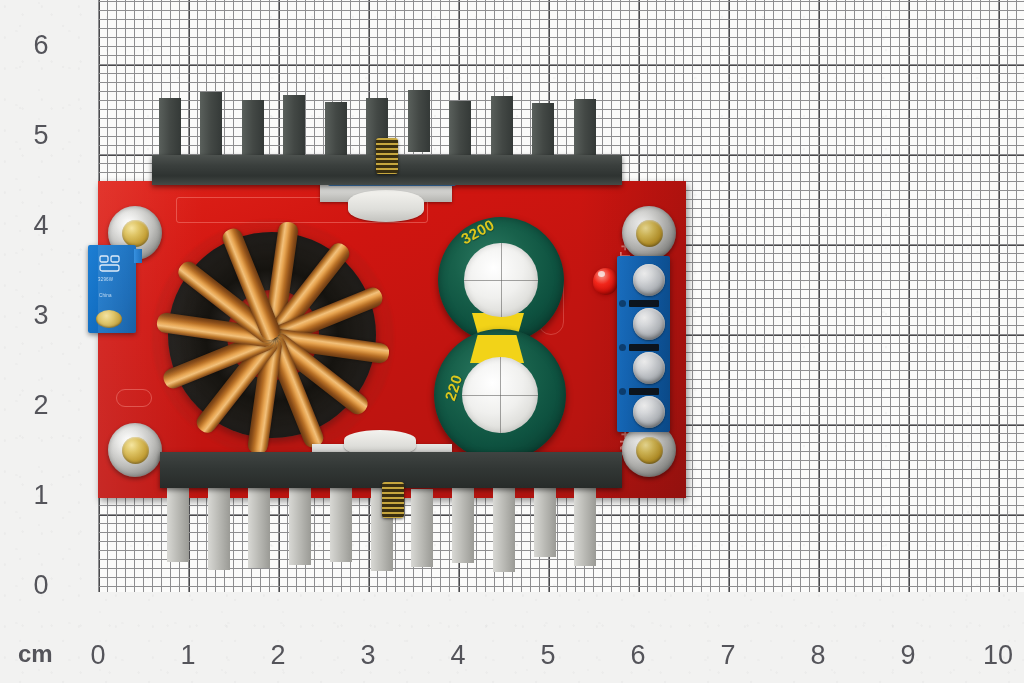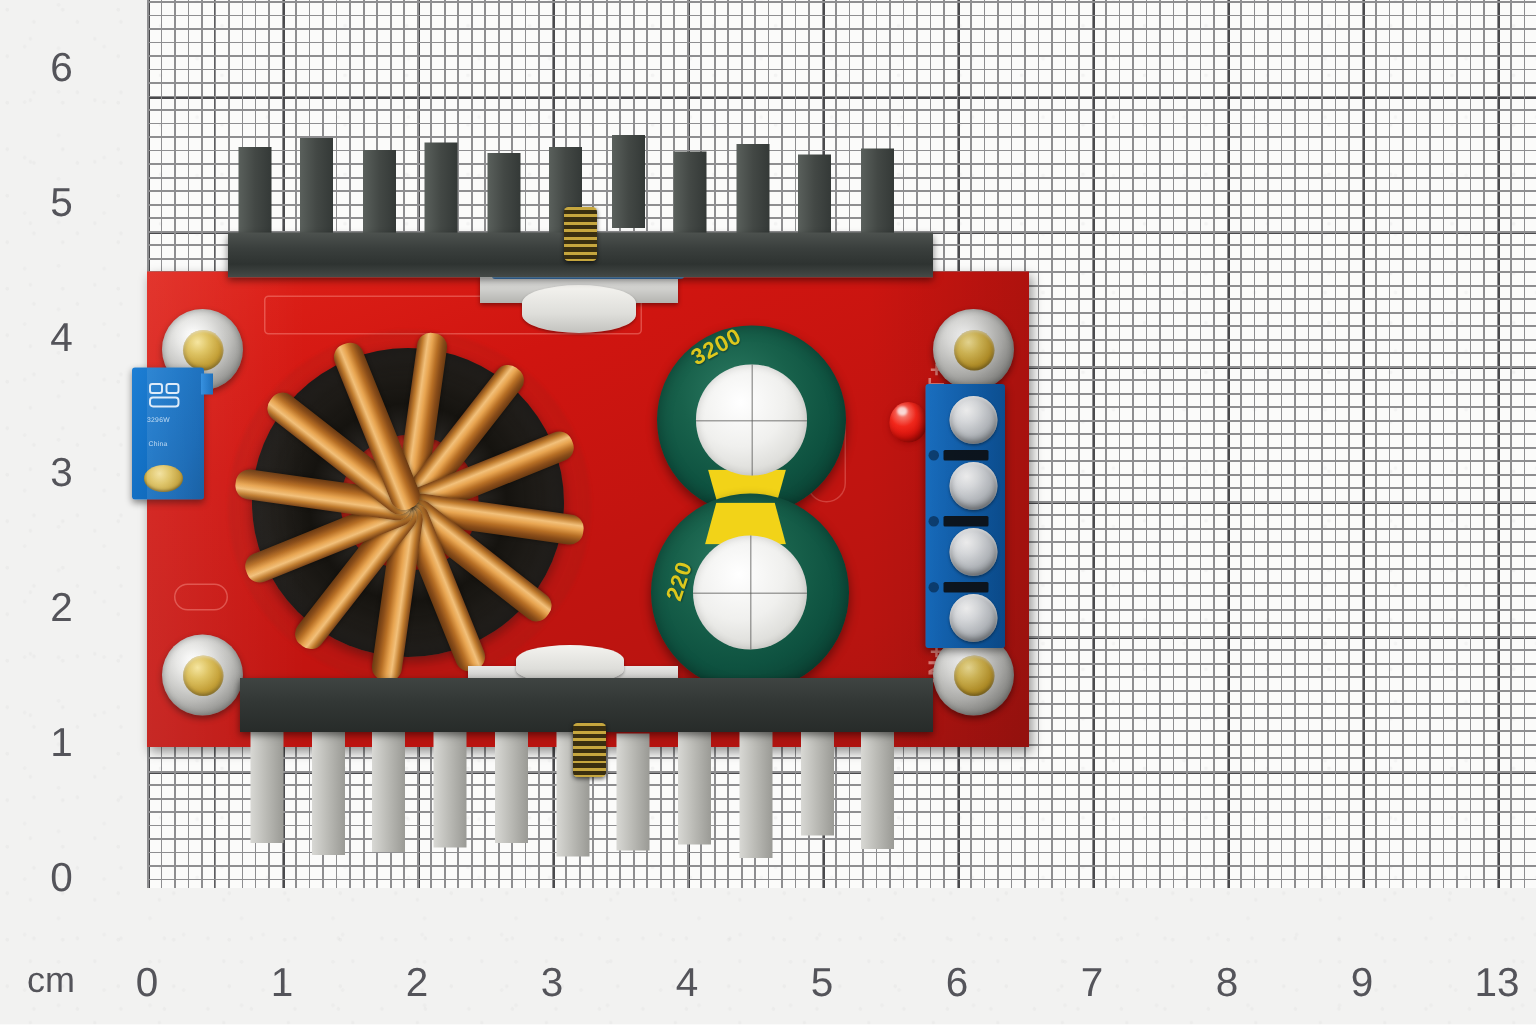--- a/index.html
+++ b/index.html
@@ -59,21 +59,21 @@
     position: absolute;
     color: #54545a;
     font-size: 27px;
     font-family: "Liberation Sans", sans-serif;
     font-weight: 400;
     text-align: center;
     white-space: nowrap;
   }
   .x-label { top: 640px; width: 40px; margin-left: -20px; }
   .y-label { left: 24px; width: 34px; margin-top: -18px; text-align: center; }
-  #unit-label { position:absolute; left: 18px; top: 640px; color:#54545a; font-size: 24px; }
+  #unit-label { position:absolute; left: 18px; top: 640px; color:#54545a; font-size: 24px; font-weight: bold; }
 
   
   #pcb {
     position: absolute;
     left: 98px; top: 181px;
     width: 588px; height: 317px;
     background: linear-gradient(158deg, #e02219 0%, #d01510 28%, #c21410 55%, #b81410 78%, #a81310 100%);
     box-shadow: 2px 3px 7px rgba(0,0,0,.42);
   }
   #pcb::after {
@@ -327,21 +327,21 @@
   <div class="tick-label x-label" style="left:98px;">0</div>
   <div class="tick-label x-label" style="left:188px;">1</div>
   <div class="tick-label x-label" style="left:278px;">2</div>
   <div class="tick-label x-label" style="left:368px;">3</div>
   <div class="tick-label x-label" style="left:458px;">4</div>
   <div class="tick-label x-label" style="left:548px;">5</div>
   <div class="tick-label x-label" style="left:638px;">6</div>
   <div class="tick-label x-label" style="left:728px;">7</div>
   <div class="tick-label x-label" style="left:818px;">8</div>
   <div class="tick-label x-label" style="left:908px;">9</div>
-  <div class="tick-label x-label" style="left:998px;">13</div>
+  <div class="tick-label x-label" style="left:998px;">10</div>
 
   <div class="tick-label y-label" style="top:588px;">0</div>
   <div class="tick-label y-label" style="top:498px;">1</div>
   <div class="tick-label y-label" style="top:408px;">2</div>
   <div class="tick-label y-label" style="top:318px;">3</div>
   <div class="tick-label y-label" style="top:228px;">4</div>
   <div class="tick-label y-label" style="top:138px;">5</div>
   <div class="tick-label y-label" style="top:48px;">6</div>
 
   <div id="pcb">

